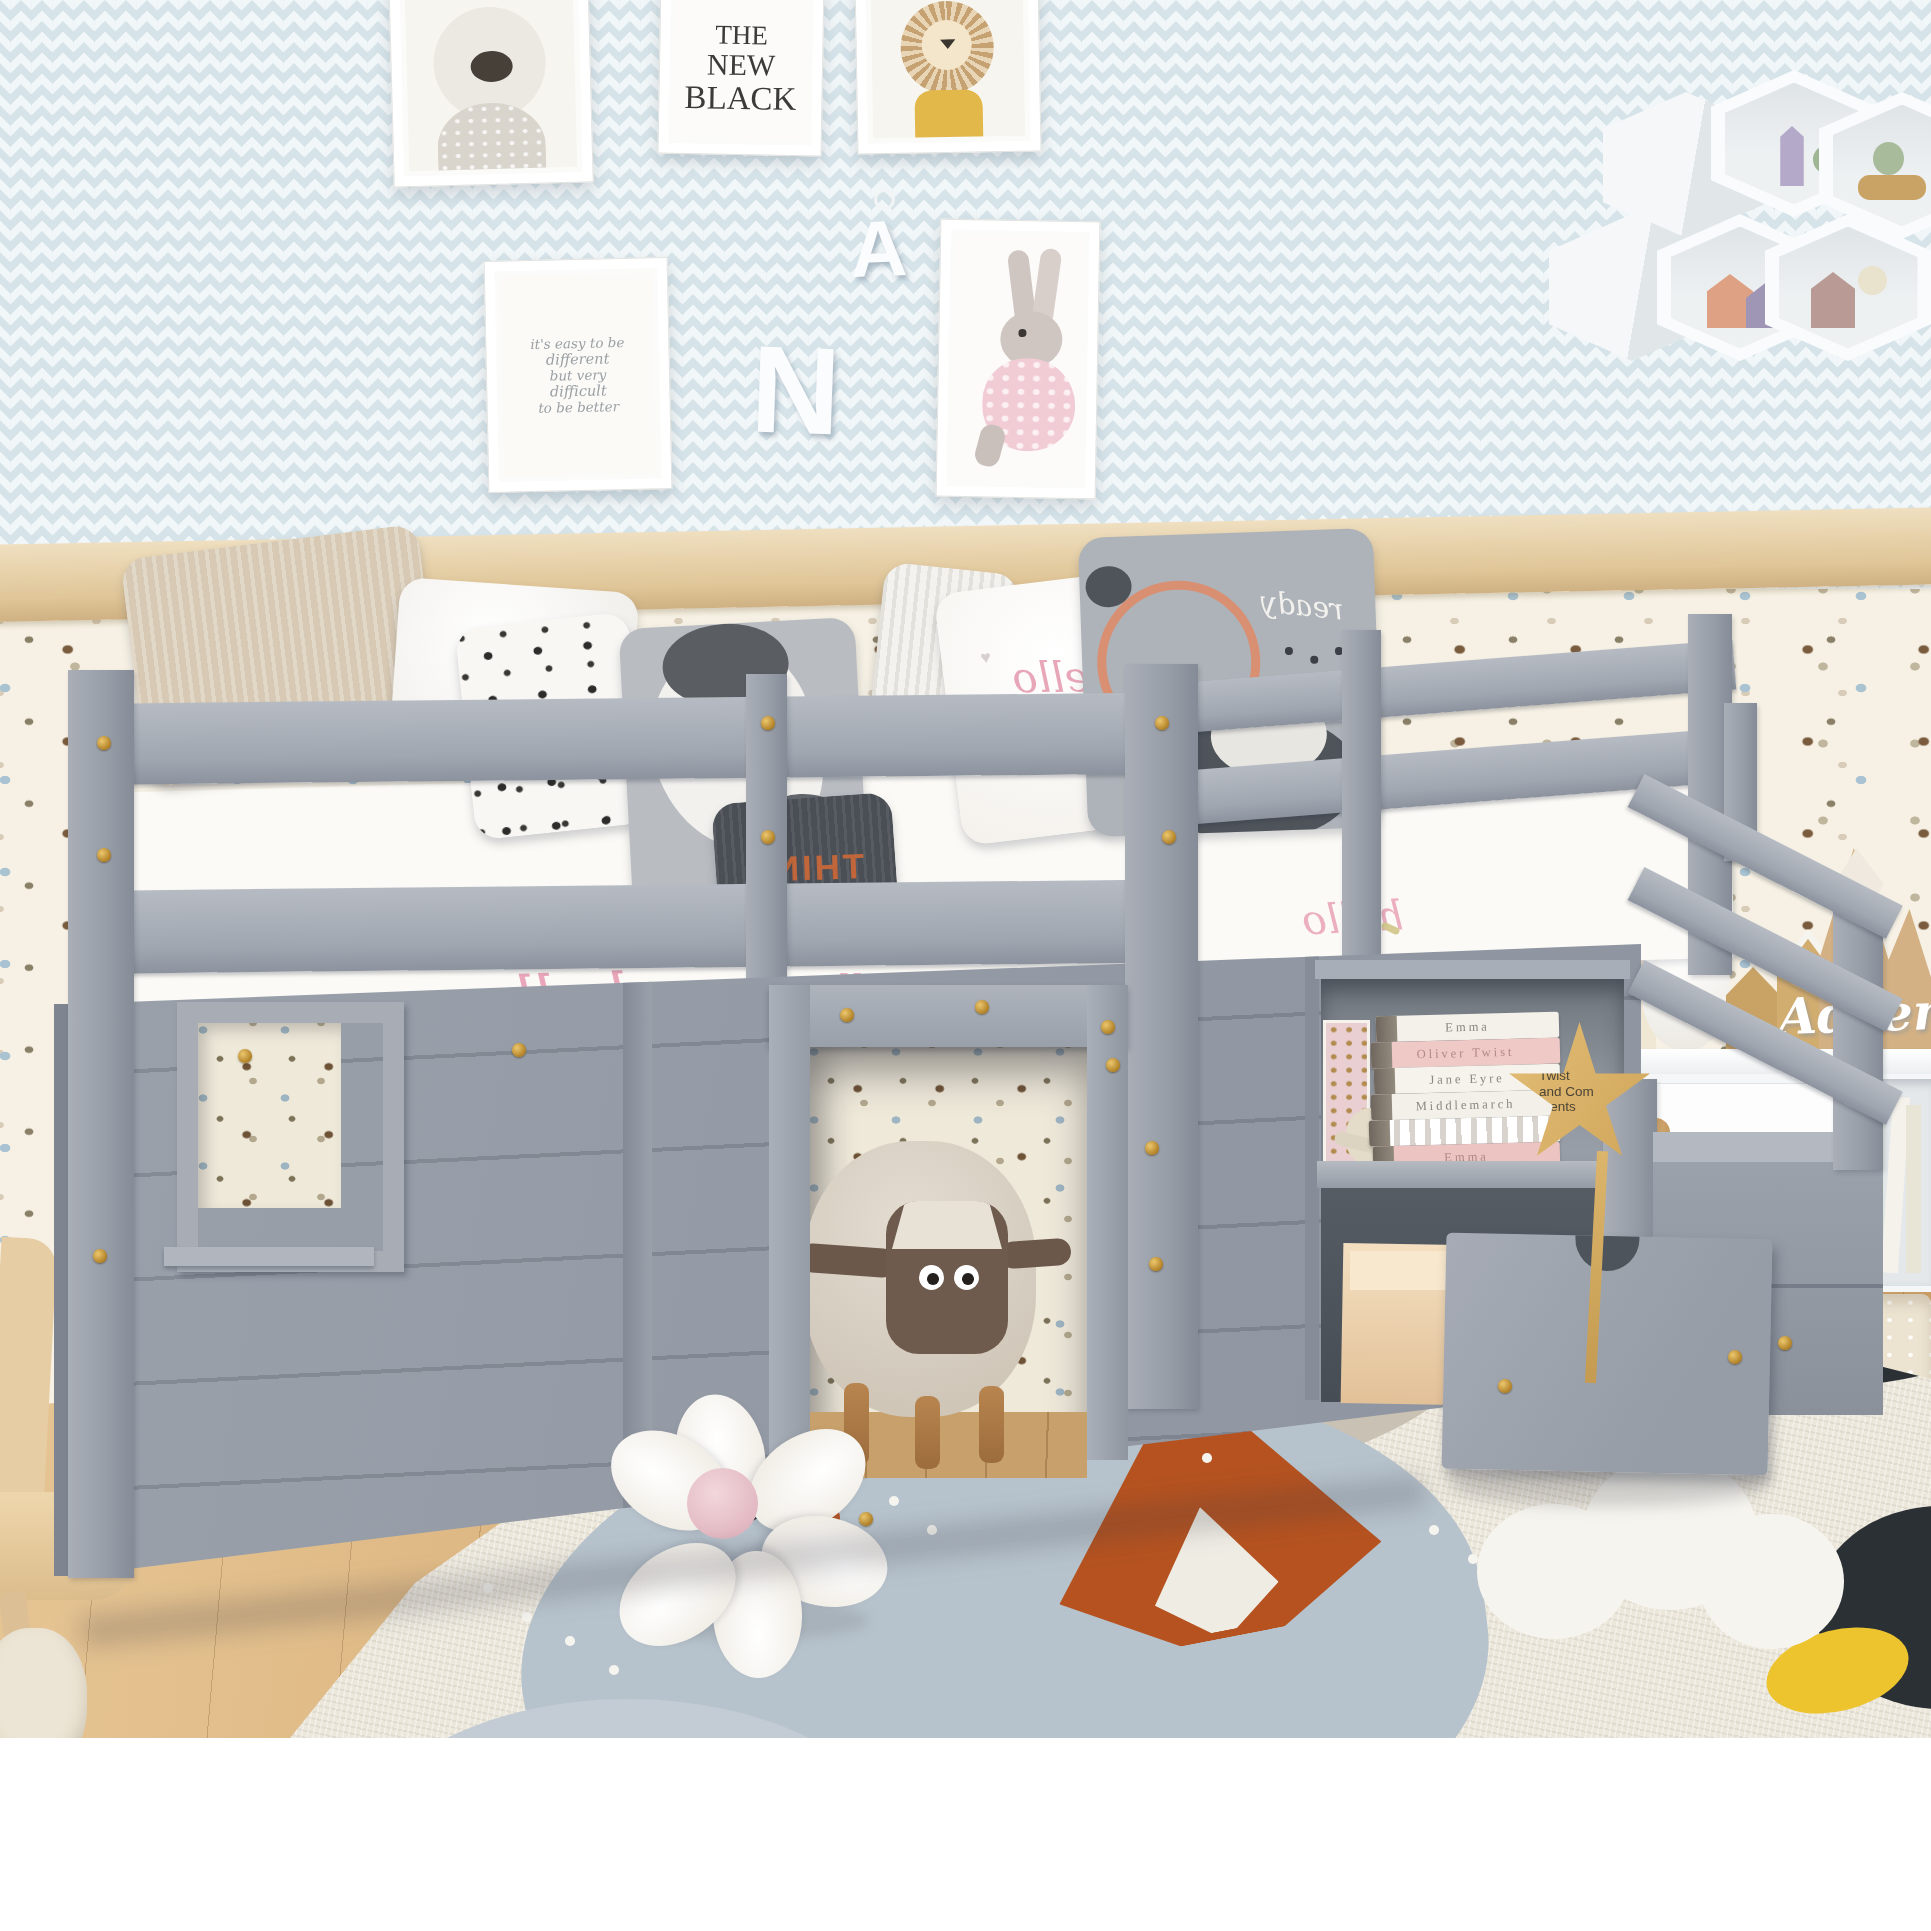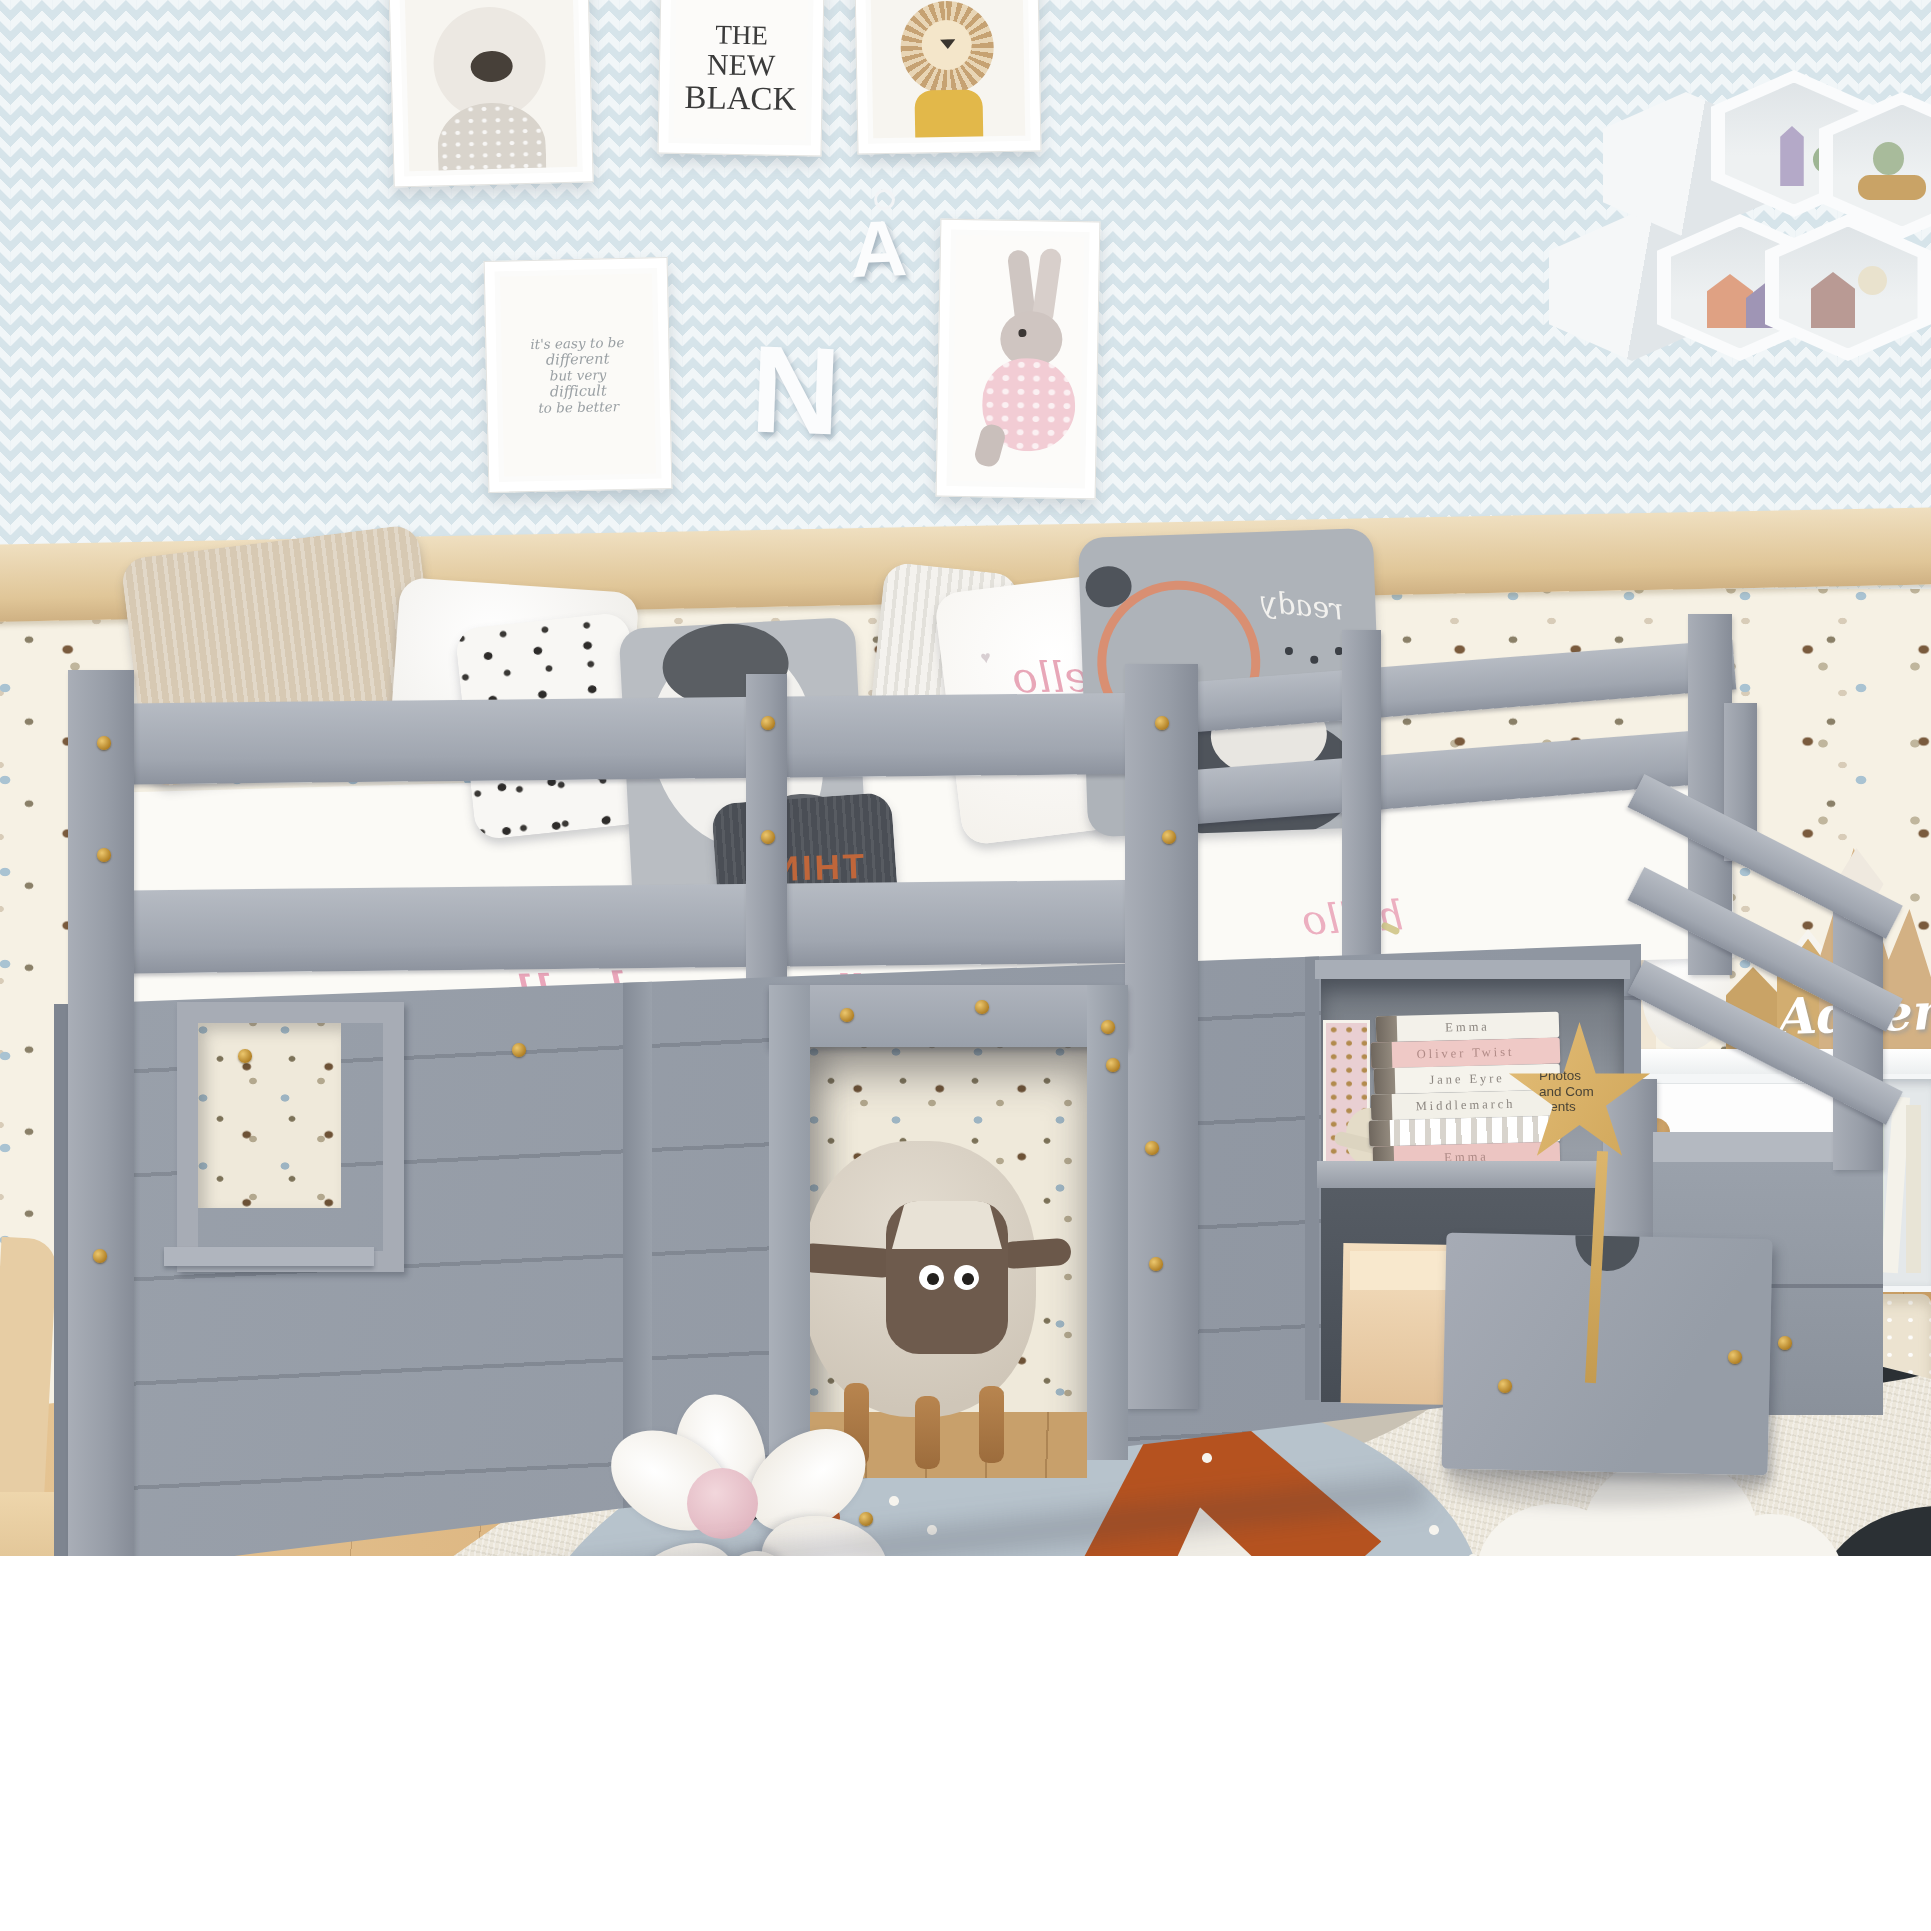--- a/index.html
+++ b/index.html
@@ -1,16 +1,16 @@
 <!DOCTYPE html>
 <html><head>
 <meta charset="utf-8">
 <style>
   html,body{margin:0;padding:0;background:#fff;}
-  #stage{position:relative;width:1931px;height:1556px;overflow:hidden;
+  #stage{position:relative;width:1931px;height:1738px;overflow:hidden;
          font-family:"Liberation Sans",sans-serif;}
   .abs{position:absolute;}
 
   
   .wall{
     background-color:#d6e4ea;
     background-image:
       linear-gradient(135deg, rgba(255,255,255,.65) 25%, transparent 25%),
       linear-gradient(225deg, rgba(255,255,255,.65) 25%, transparent 25%),
       linear-gradient(315deg, rgba(255,255,255,.65) 25%, transparent 25%),
@@ -438,21 +438,21 @@
   <div class="abs" style="left:1342px;top:1244px;width:116px;height:160px;background:linear-gradient(#f4dfc0,#e2c198);transform:rotate(1deg);"></div>
   <div class="abs" style="left:1350px;top:1251px;width:100px;height:39px;background:#f8e8cd;"></div>
   <div class="abs" style="left:1444px;top:1236px;width:326px;height:236px;border-radius:5.8px;
        background:linear-gradient(120deg,#a6abb5,#969da7 70%);box-shadow:3.9px 7.7px 11.6px rgba(40,45,60,.35);transform:rotate(1.2deg);">
     <div style="position:absolute;left:129px;top:0;width:64px;height:35px;border-radius:0 0 64px 64px;background:#4e545b;"></div>
   </div>
 
   <div class="abs" style="left:1591px;top:1151px;width:10.6px;height:232px;background:linear-gradient(#dcb56c,#c49b50);transform:rotate(3deg);"></div>
   <div class="abs star" style="left:1506px;top:1022px;width:147px;height:147px;">
     <div style="position:absolute;left:33px;top:46px;line-height:1.15;font-size:13.5px;" class="lbl">
-      <div>Photos</div>
+      <div>Twist</div>
       <div>and Com</div>
       <div>ments</div>
     </div>
   </div>
 
   <div class="abs screw" style="left:97px;top:736px;"></div>
   <div class="abs screw" style="left:97px;top:848px;"></div>
   <div class="abs screw" style="left:238px;top:1049px;"></div>
   <div class="abs screw" style="left:512px;top:1043px;"></div>
   <div class="abs screw" style="left:93px;top:1249px;"></div>

